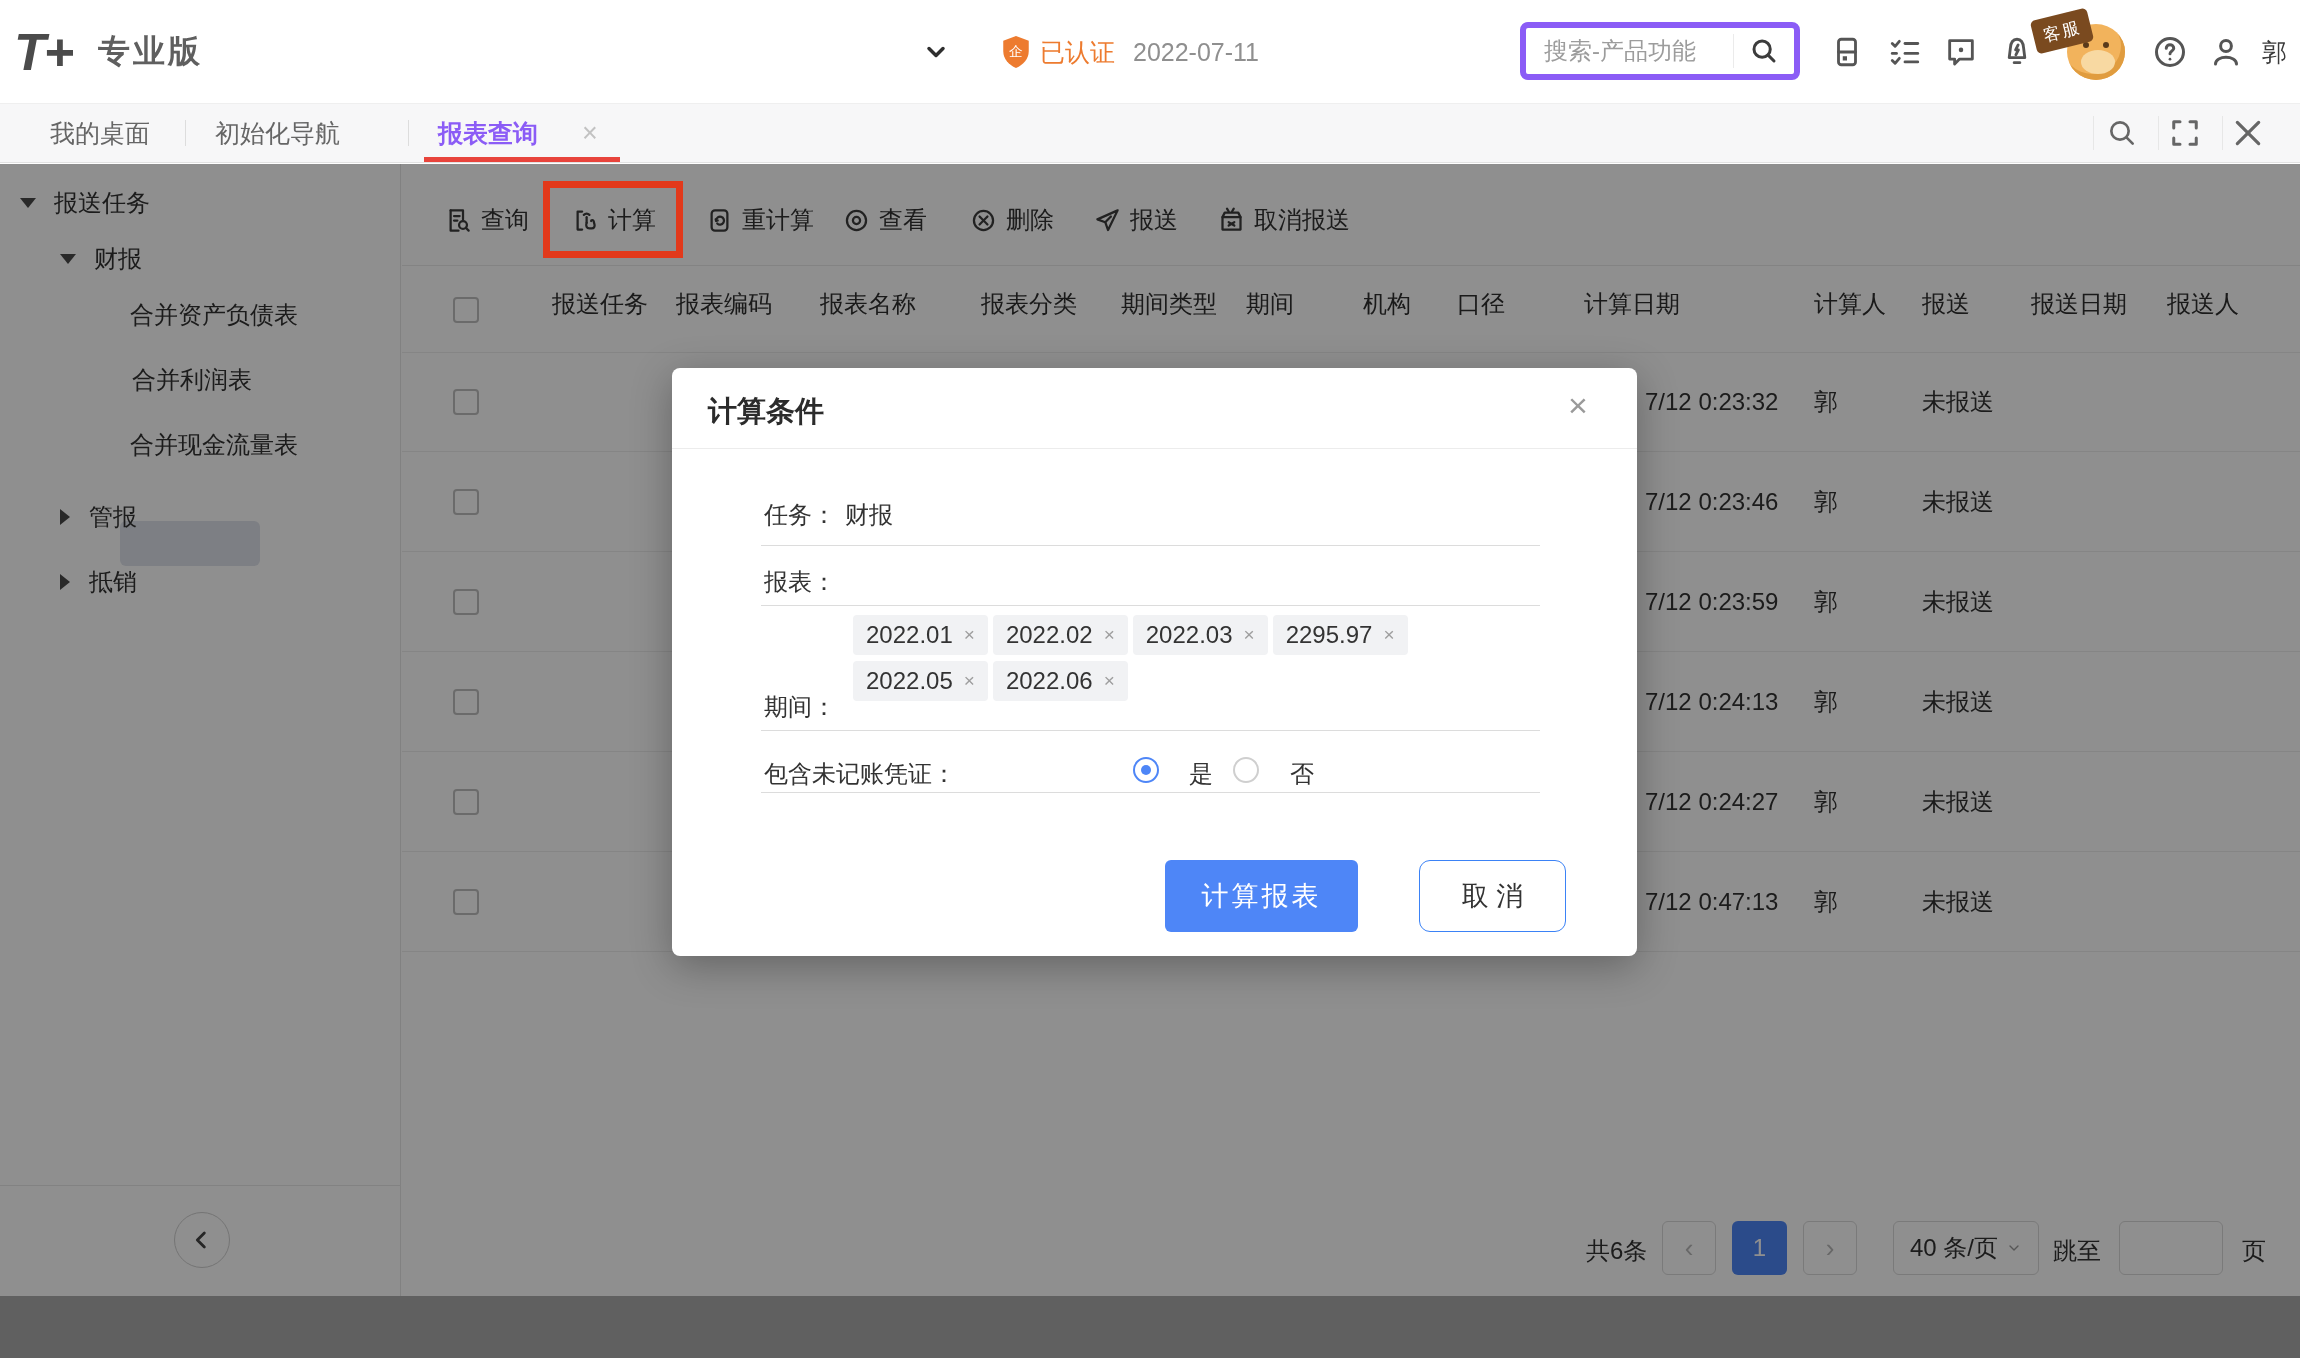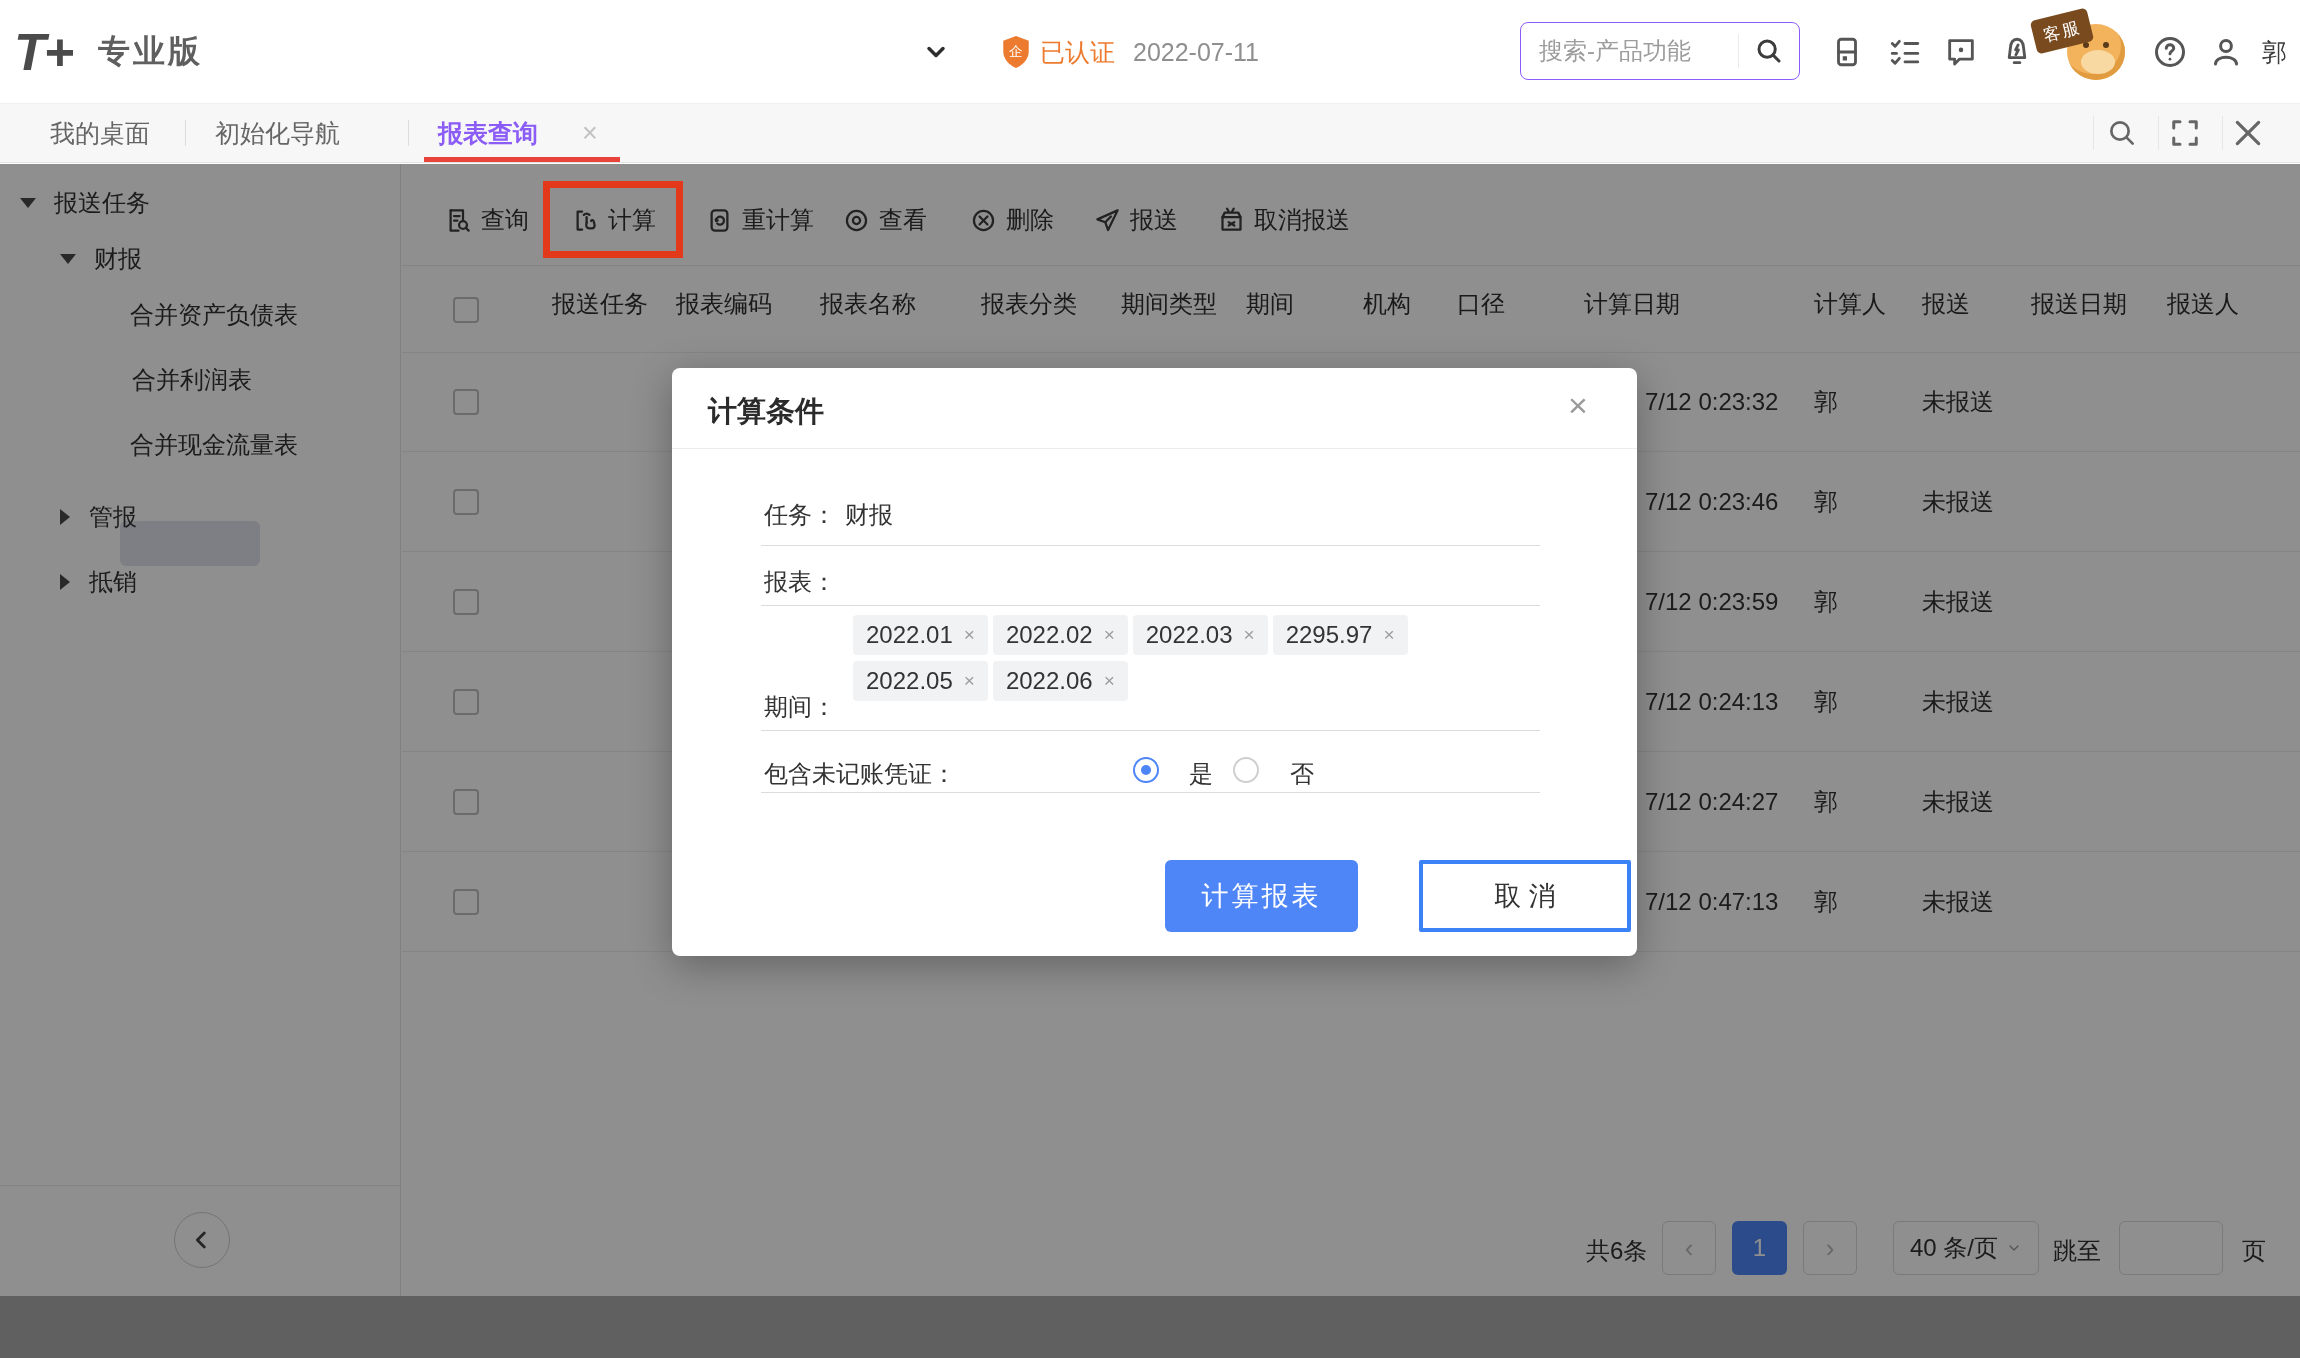--- a/index.html
+++ b/index.html
@@ -10,21 +10,21 @@
   .cy{top:50%;transform:translateY(-50%)}
   svg.ic{fill:none;stroke:#555;stroke-width:2;stroke-linecap:round;stroke-linejoin:round;display:block}
 
   
   .topbar{position:absolute;left:0;top:0;width:2300px;height:103px;background:#fff;z-index:5}
   .logo-t{font-size:52px;font-weight:900;font-style:italic;color:#4b4b4b;letter-spacing:-2px}
   .edition{font-size:32px;color:#5f5f5f;font-weight:600;letter-spacing:3px}
   .account{font-size:25px;color:#8f8f8f;white-space:nowrap}
   .hdr-date{font-size:25px;color:#8f8f8f}
   .badge-txt{font-size:25px;color:#ED7B2F;font-weight:500}
-  .searchbox{position:absolute;left:1520px;top:22px;width:280px;height:58px;border:1px solid #8b5cf6;
+  .searchbox{position:absolute;left:1520px;top:22px;width:280px;height:58px;border:6px solid #8b5cf6;
              border-radius:8px;background:#fff;display:flex;align-items:center}
   .searchbox input{flex:1;border:none;outline:none;font-size:24px;color:#333;padding:0 8px 0 18px;
                    font-family:inherit;background:transparent;min-width:0}
   .searchbox input::placeholder{color:#9c9c9c}
   .search-sep{width:1px;height:34px;background:#ebebeb}
   .mag-wrap{width:60px;display:flex;justify-content:center}
   .username{font-size:25px;color:#3a3a3a}
   .mascot{position:absolute;left:2035px;top:10px;width:96px;height:78px}
   .mascot .face{position:absolute;left:32px;top:14px;width:58px;height:56px;border-radius:50%;
                 background:#f2b35c;box-shadow:inset -4px -6px 0 #e09c3f}
@@ -93,22 +93,22 @@
   .chips{position:absolute;left:181px;top:247px;width:640px;display:flex;flex-wrap:wrap;column-gap:5px;row-gap:6px}
   .chip{height:40px;background:#f1f2f4;border-radius:4px;display:flex;align-items:center;padding:0 13px;gap:11px}
   .chip .t{font-size:24px;color:#333}
   .chip .x{font-size:19px;color:#9e9e9e;cursor:pointer}
   .radio{position:absolute;width:26px;height:26px;border-radius:50%;background:#fff;cursor:pointer}
   .radio.sel{border:2px solid #4E86F7}
   .radio.sel::after{content:"";position:absolute;left:6px;top:6px;width:10px;height:10px;border-radius:50%;background:#4E86F7}
   .radio.unsel{border:2px solid #cfcfcf}
   .btn-primary{position:absolute;left:493px;top:492px;width:193px;height:72px;background:#4E86F7;border-radius:6px;
                color:#fff;font-size:27px;display:flex;align-items:center;justify-content:center;letter-spacing:3px;cursor:pointer}
-  .btn-cancel{position:absolute;left:747px;top:492px;width:212px;height:72px;background:#fff;border:4px solid #3b82f6;
-              border-radius:2px;color:#333;font-size:27px;display:flex;align-items:center;justify-content:center;cursor:pointer}
+  .btn-cancel{position:absolute;left:747px;top:492px;width:147px;height:72px;background:#fff;border:1px solid #3b82f6;
+              border-radius:11px;color:#333;font-size:27px;display:flex;align-items:center;justify-content:center;cursor:pointer}
 </style>
 </head>
 <body>
 
 <div id="app">
 
   <div class="topbar">
     <span class="abs cy logo-t" style="left:14px">T+</span>
     <span class="abs cy edition" style="left:98px">专业版</span>
     <span class="abs cy" style="left:922px">

